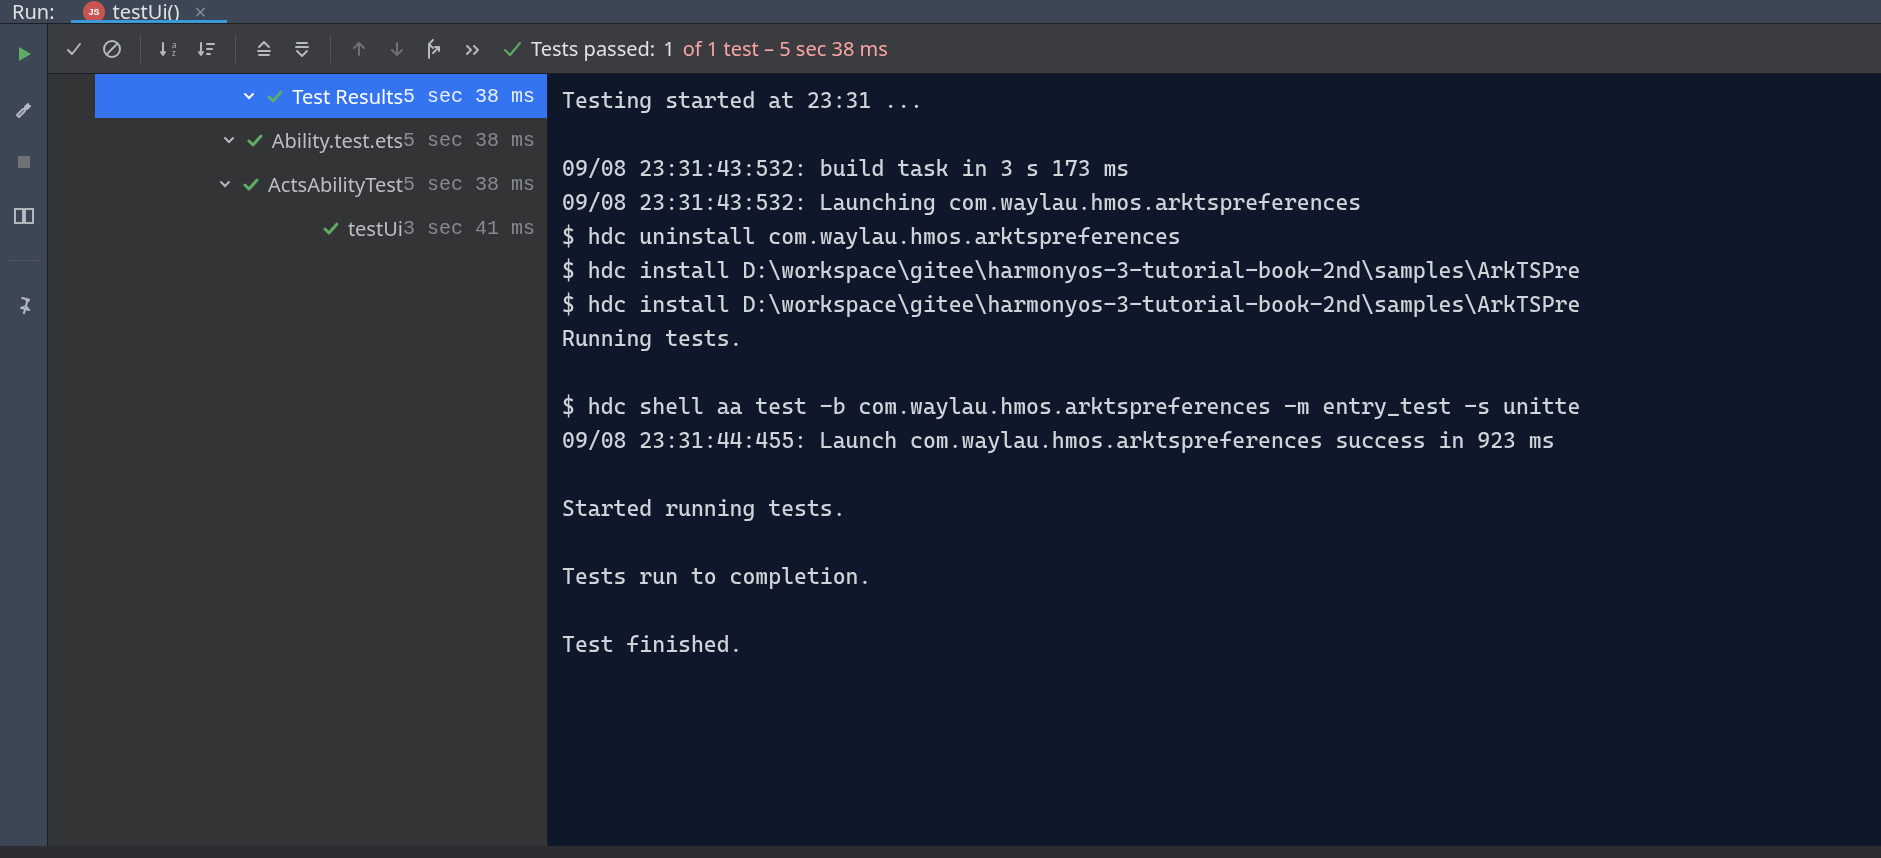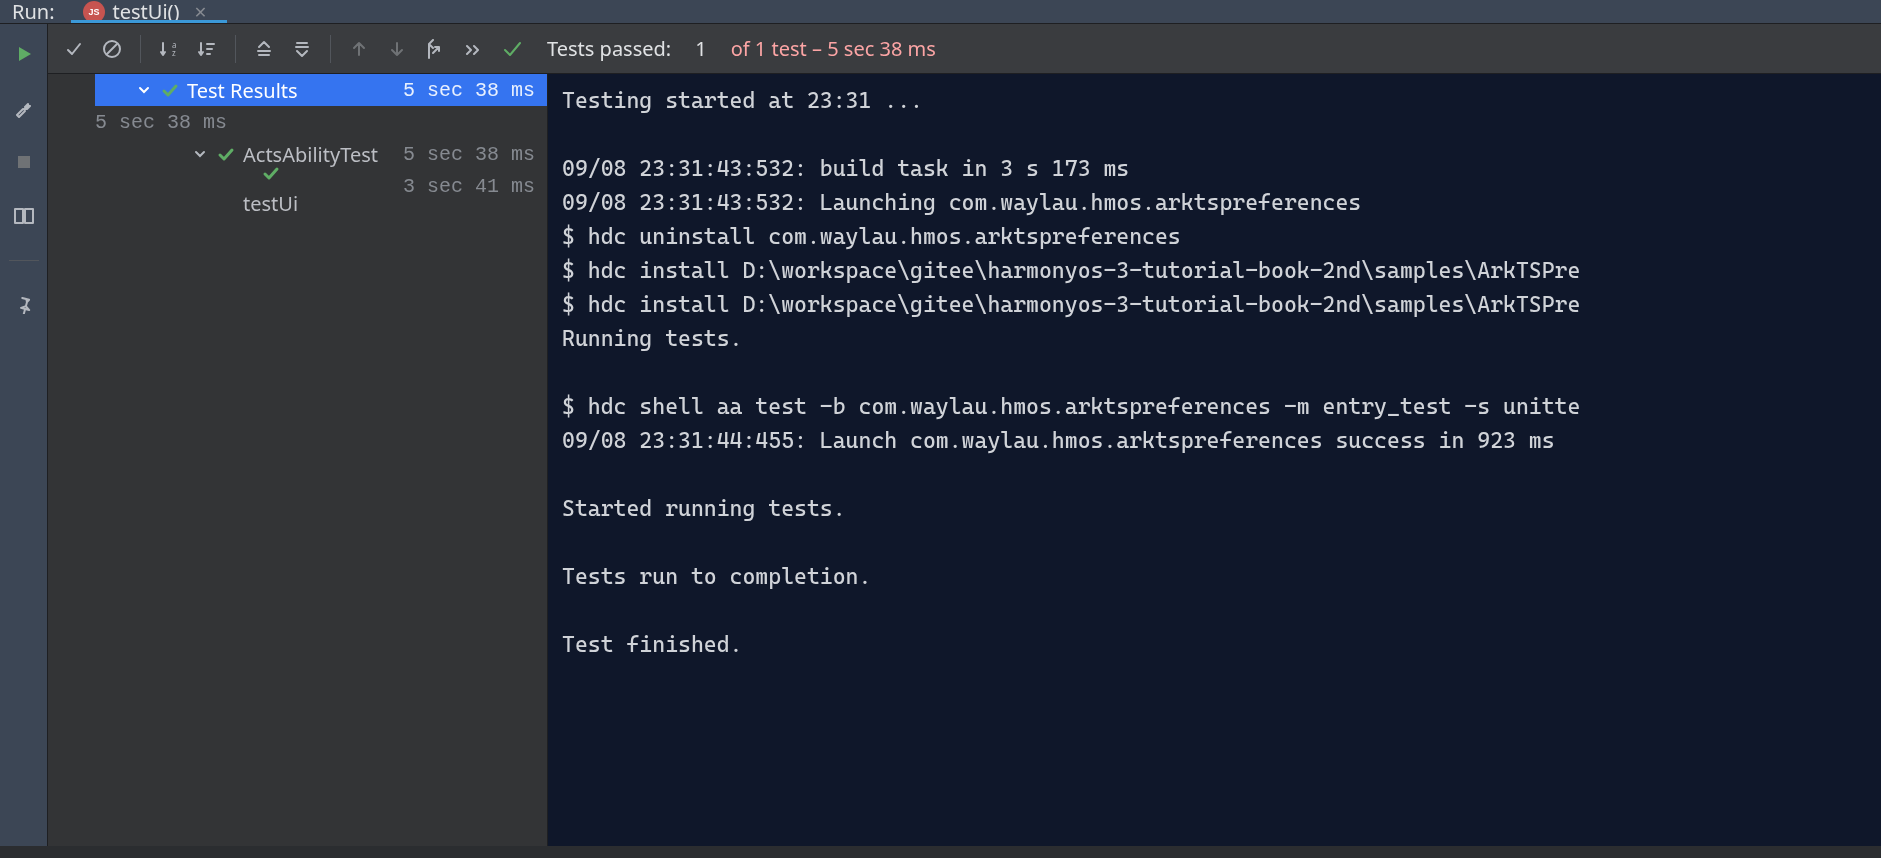--- a/index.html
+++ b/index.html
@@ -19,28 +19,28 @@
   .gutter { width:48px; background:#3c4655; border-right:1px solid #1e1f22; display:flex; flex-direction:column; align-items:center; padding-top:16px; gap:26px; }
   .gutter .g-btn { width:28px; height:28px; display:flex; align-items:center; justify-content:center; cursor:pointer; }
   .gutter-sep { width:30px; height:1px; background:#52565c; margin:4px 0; }
 
   .content { flex:1; display:flex; flex-direction:column; }
 
   
   .toolbar { height:50px; background:#3a3c3f; border-bottom:1px solid #1e1f22; display:flex; align-items:center; padding:0 10px; gap:6px; font-size:20px; }
   .t-btn { width:32px; height:32px; display:flex; align-items:center; justify-content:center; cursor:pointer; border-radius:4px; }
   .t-sep { width:1px; height:28px; background:#52565c; margin:0 6px; }
-  .t-status { display:flex; align-items:center; gap:24px; margin-left:6px; }
+  .t-status { display:flex; align-items:center; gap:8px; margin-left:6px; }
   .passed-count { color:#e0e2e4; }
   .muted { color:#fca5a5; }
 
   
   .split { flex:1; display:flex; }
   .tree { width:500px; background:#333436; border-right:1px solid #1e1f22; font-size:20px; }
-  .tree-row { display:flex; align-items:center; justify-content:space-between; height:32px; padding-right:12px; cursor:pointer;margin-left:47px; }
+  .tree-row { display:flex; align-items:center; justify-content:flex-end; height:44px; padding-right:12px; cursor:pointer;margin-left:47px; }
   .tree-row .left { display:flex; align-items:center; gap:8px; }
   .tree-row.selected { background:#3574f0; color:#fff; }
   .tree-row.selected .time { color:#e8f0fe; }
   .time { color:#868a91; font-size:20px;font-family:Liberation Mono, monospace; }
   .indent-1 { padding-left:62px; }
   .indent-2 { padding-left:88px; }
   .indent-3 { padding-left:114px; }
   .indent-3b { padding-left:148px; }
   .caret { width:18px; display:inline-flex; justify-content:center; }
 
@@ -183,40 +183,53 @@
               <span>
                 <svg width="18" height="18" viewBox="0 0 18 18">
                   <path d="M3 10l4 4 8-9" stroke="#5fad65" stroke-width="3" fill="none" stroke-linecap="round" stroke-linejoin="round"></path>
                 </svg>
               </span>
               <span>Test Results</span>
             </div>
             <span class="time">5 sec 38 ms</span>
           </div>
           <div class="tree-row">
+            <div class="left indent-2" style="padding-left: 68px;">
+              <span class="caret" style="color: rgb(180, 184, 191);">
+                <svg width="14" height="14" viewBox="0 0 14 14">
+                  <path d="M3 5l4 4 4-4" stroke="currentColor" stroke-width="2" fill="none" stroke-linecap="round"></path>
+                </svg>
+              </span>
+              <span>
+                <svg width="18" height="18" viewBox="0 0 18 18">
+                  <path d="M3 10l4 4 8-9" stroke="#5fad65" stroke-width="3" fill="none" stroke-linecap="round" stroke-linejoin="round"></path>
+                </svg>
+              </span>
+              <span>Ability.test.ets</span>
+            </div>
             <span class="time">5 sec 38 ms</span>
           </div>
           <div class="tree-row">
             <div class="left indent-3" style="padding-left: 96px;">
               <span class="caret" style="color: rgb(180, 184, 191);">
                 <svg width="14" height="14" viewBox="0 0 14 14">
                   <path d="M3 5l4 4 4-4" stroke="currentColor" stroke-width="2" fill="none" stroke-linecap="round"></path>
                 </svg>
               </span>
               <span>
                 <svg width="18" height="18" viewBox="0 0 18 18">
                   <path d="M3 10l4 4 8-9" stroke="#5fad65" stroke-width="3" fill="none" stroke-linecap="round" stroke-linejoin="round"></path>
                 </svg>
               </span>
               <span>ActsAbilityTest</span>
             </div>
             <span class="time">5 sec 38 ms</span>
           </div>
           <div class="tree-row">
-            <div class="left indent-3b" style=" flex-direction: column;">
+            <div class="left indent-3b" style="">
               <span class="caret" style="color: rgb(180, 184, 191);"></span>
               <span>
                 <svg width="18" height="18" viewBox="0 0 18 18">
                   <path d="M3 10l4 4 8-9" stroke="#5fad65" stroke-width="3" fill="none" stroke-linecap="round" stroke-linejoin="round"></path>
                 </svg>
               </span>
               <span>testUi</span>
             </div>
             <span class="time">3 sec 41 ms</span>
           </div>

